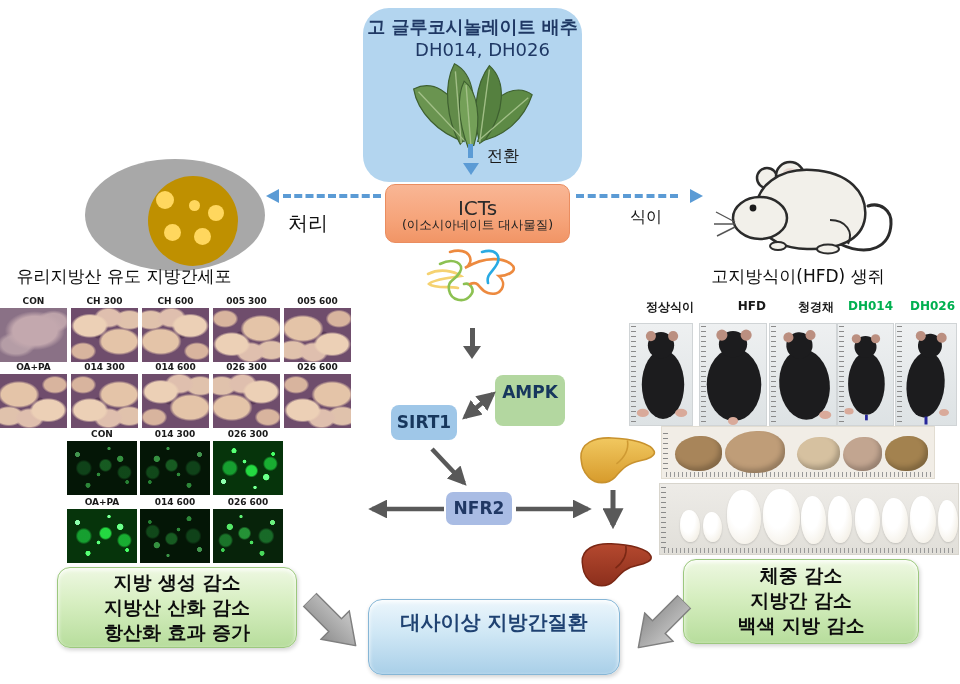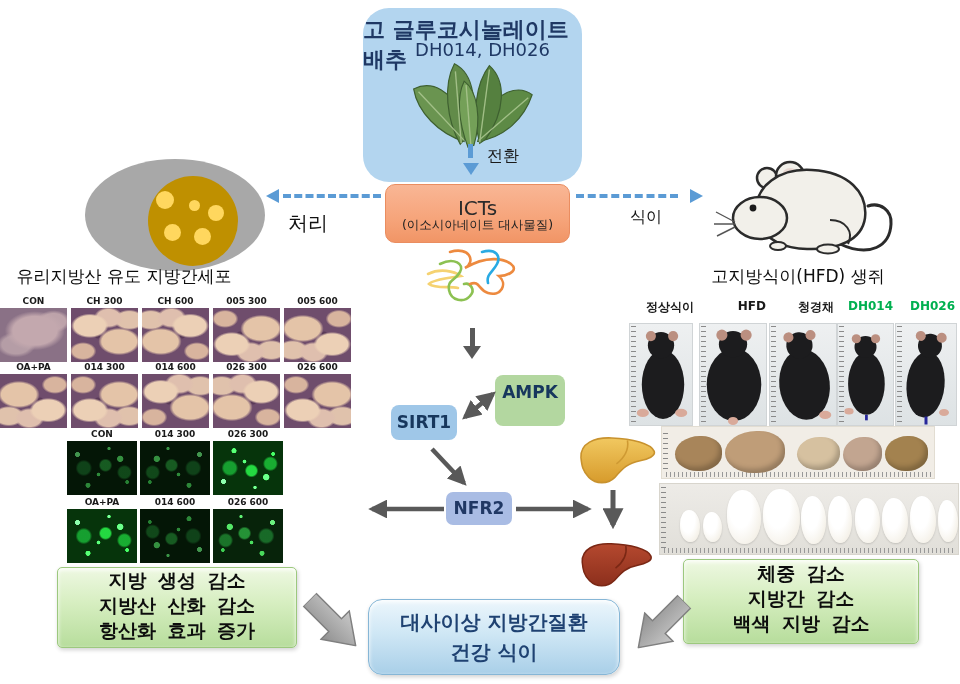--- a/index.html
+++ b/index.html
@@ -3,21 +3,21 @@
 <meta charset="utf-8">
 <style>
   html,body{margin:0;padding:0;background:#fff;}
   .canvas{position:relative;width:960px;height:684px;background:#fff;overflow:hidden;
           font-family:"DejaVu Sans","Liberation Sans",sans-serif;color:#111;}
   .abs{position:absolute;}
   .ctr{text-align:center;}
 
   
   .top-box{left:363px;top:8px;width:219px;height:174px;border-radius:26px;background:#b3d5ef;}
-  .top-title{position:absolute;left:0;top:7px;width:100%;font-size:22px;font-weight:700;color:#1f3864;text-align:left;}
+  .top-title{position:absolute;left:0;top:7px;width:100%;font-size:18px;font-weight:700;color:#1f3864;text-align:center;}
   .top-sub{position:absolute;left:0;top:31px;width:100%;font-size:18px;color:#1f3864;text-align:center;margin-left:10px;}
   .leaf-svg{position:absolute;left:26px;top:44px;}
   .conv-shaft{position:absolute;left:105px;top:136px;width:5px;height:14px;background:#5b9bd5;}
   .conv-head{position:absolute;left:100px;top:155px;width:0;height:0;border-left:8px solid transparent;border-right:8px solid transparent;border-top:12px solid #5b9bd5;}
   .conv-label{position:absolute;left:124px;top:138px;font-size:16px;color:#1a1a1a;}
 
   
   .icts-box{left:385px;top:184px;width:183px;height:57px;border-radius:10px;border:1px solid #ea8d60;
             background:linear-gradient(180deg,#f9b695 0%,#f6a47a 60%,#f19566 100%);}
   .icts-title{position:absolute;left:0;top:11px;width:100%;text-align:center;font-size:20px;color:#2b2b2b;}
@@ -77,23 +77,23 @@
   
   .pbox{border-radius:8px;text-align:center;font-size:17px;font-weight:600;color:#17375d;}
   .ampk{left:495px;top:375px;width:70px;height:51px;line-height:35px;background:#b3d7a0;}
   .sirt1{left:391px;top:405px;width:66px;height:35px;line-height:35px;background:#9fc7e8;}
   .nfr2{left:446px;top:492px;width:66px;height:33px;line-height:33px;background:#a9bce4;border-radius:7px;color:#203864;}
 
   .shaft-v{width:5px;background:#595959;}
   .head-down{width:0;height:0;border-left:9px solid transparent;border-right:9px solid transparent;border-top:13px solid #595959;}
 
   
-  .green-box{border-radius:5px;border:1.5px solid #9cc87e;
+  .green-box{border-radius:13px;border:1.5px solid #9cc87e;
     background:linear-gradient(180deg,#eef8e2 0%,#d6eec0 45%,#b7dd9c 100%);
-    box-shadow:inset 0 2px 4px rgba(255,255,255,.9),1px 2px 4px rgba(0,0,0,.18);font-family:Liberation Mono, monospace;}
+    box-shadow:inset 0 2px 4px rgba(255,255,255,.9),1px 2px 4px rgba(0,0,0,.18);}
   .green-box div{font-size:19px;font-weight:700;color:#0d0d0d;line-height:25px;text-align:center;}
   .left-res{left:57px;top:567px;width:238px;height:77px;padding-top:2px;}
   .right-res{left:683px;top:559px;width:234px;height:80px;padding-top:3px;}
   .blue-box{left:368px;top:599px;width:250px;height:74px;border-radius:14px;border:1.5px solid #86b6d6;
     background:linear-gradient(180deg,#ecf6fc 0%,#cfe7f5 45%,#a9cfe8 100%);
     box-shadow:inset 0 2px 4px rgba(255,255,255,.95),1px 2px 4px rgba(0,0,0,.18);}
   .blue-box div{font-size:20px;font-weight:700;color:#1f4272;line-height:30px;text-align:center;}
   .blue-box{padding-top:0;} .blue-box .pad{height:7px;}
 
   
@@ -389,16 +389,15 @@
   <svg class="abs" style="left:300px;top:602px;transform:rotate(45deg);" width="66" height="42" viewBox="0 0 66 42">
     <polygon points="0,12 36,12 36,1 65,21 36,41 36,30 0,30" fill="url(#ga)" stroke="#808080" stroke-width="1.5"></polygon>
   </svg>
   <svg class="abs" style="left:628px;top:604px;transform:rotate(135deg);" width="66" height="42" viewBox="0 0 66 42">
     <polygon points="0,12 36,12 36,1 65,21 36,41 36,30 0,30" fill="url(#ga)" stroke="#808080" stroke-width="1.5"></polygon>
   </svg>
 
   <div class="abs blue-box">
     <div class="pad"></div>
     <div>대사이상 지방간질환</div>
-    <div>건강 식이</div>
   </div>
 
 </div>
 
 </body></html>

